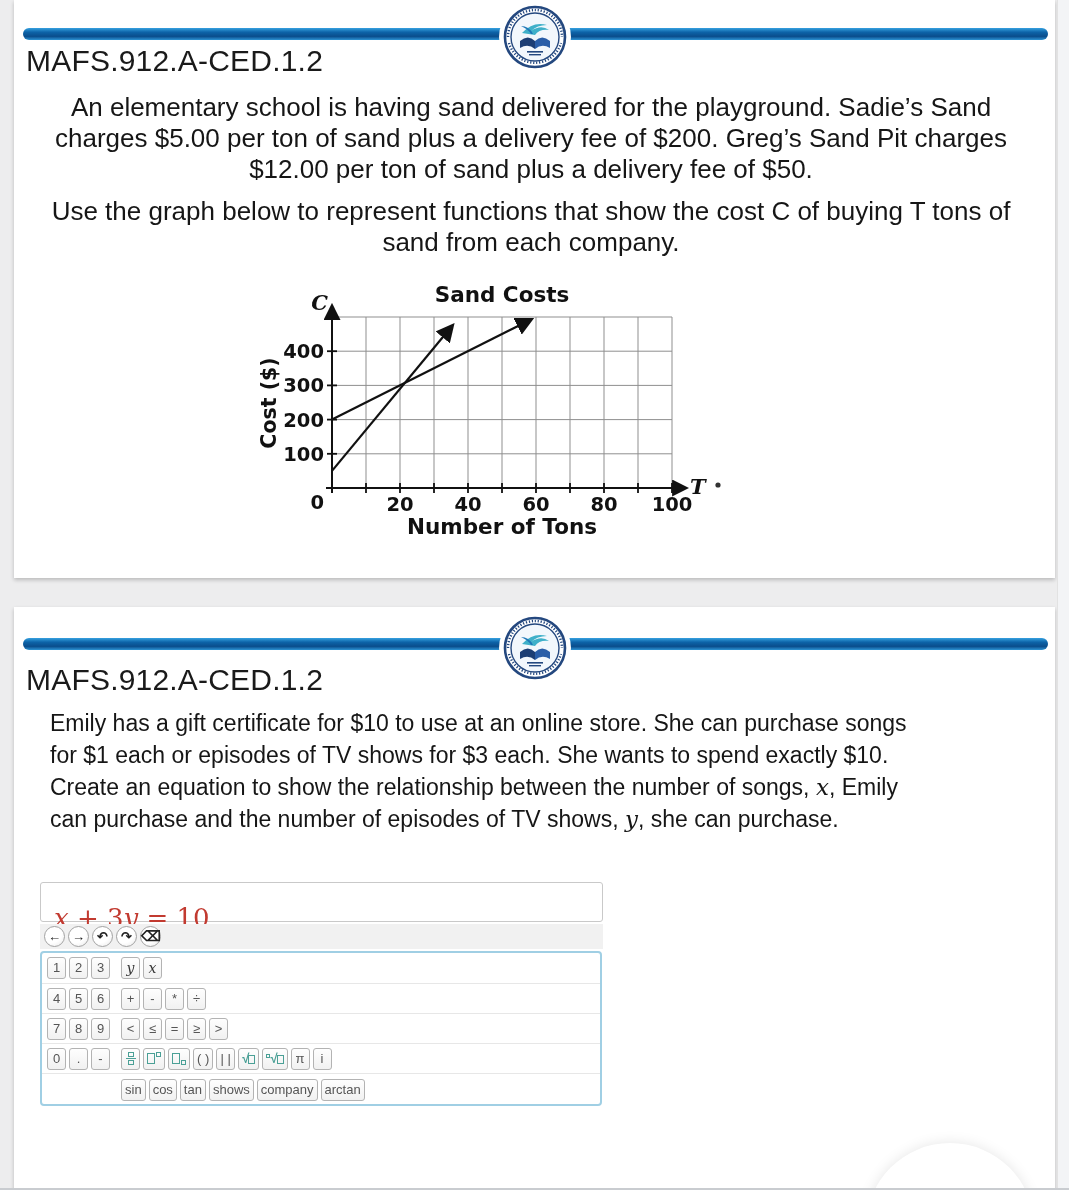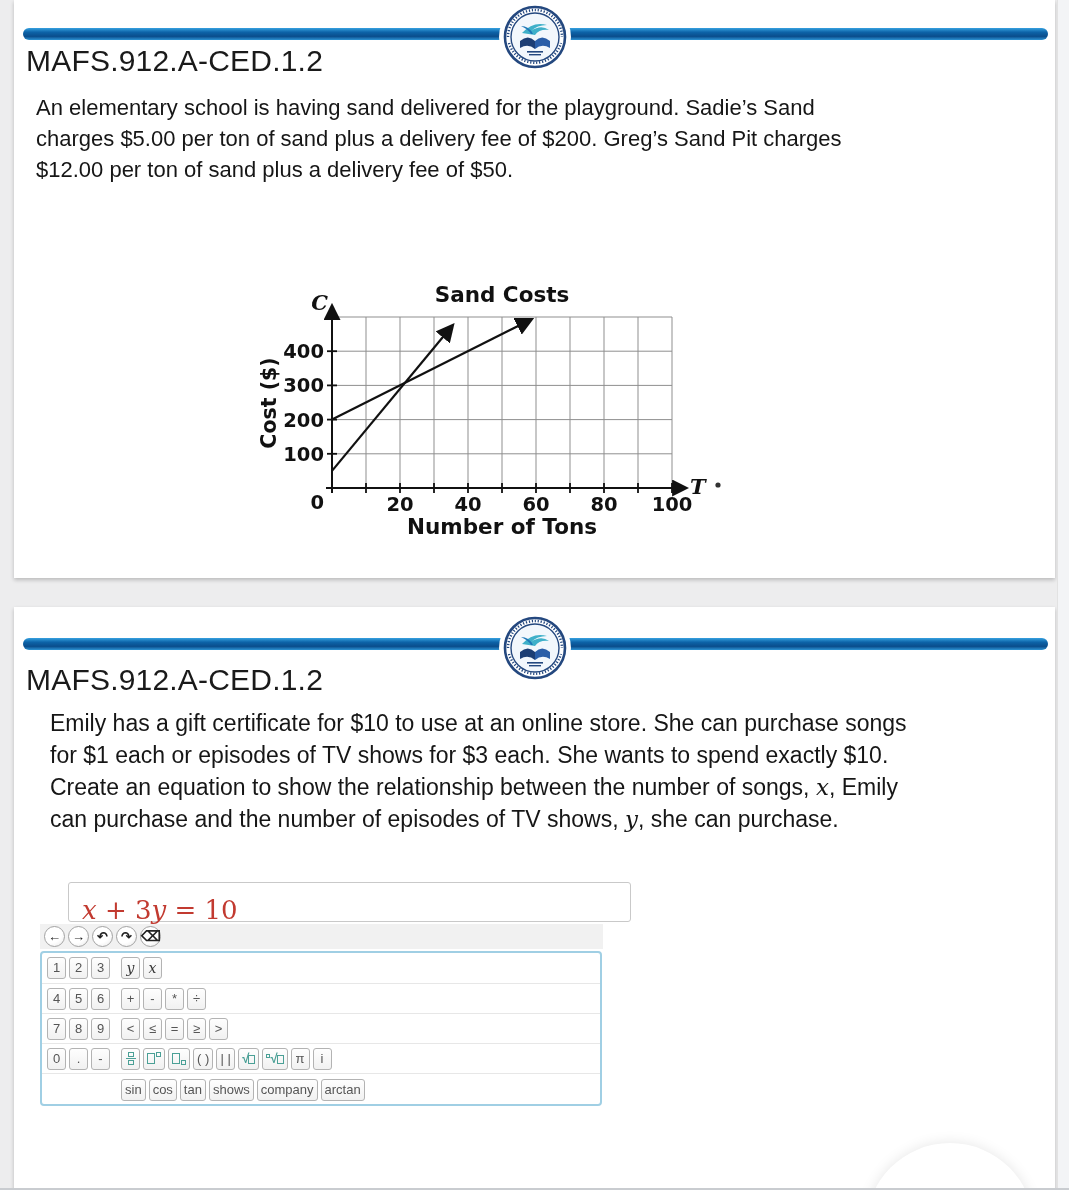--- a/index.html
+++ b/index.html
@@ -9,30 +9,30 @@
   #card1 { top:0; height:578px; }
   #card2 { top:607px; height:583px; }
   .hdr-bar { position:absolute; left:9px; right:7px; height:12px; border-radius:7px;
     background:linear-gradient(180deg,#35a1e0 0%,#0d63a8 35%,#0a4d8c 70%,#2d93d4 100%); }
   #card1 .hdr-bar { top:28px; } #card2 .hdr-bar { top:31px; }
   .logo-wrap { position:absolute; left:50%; transform:translateX(-50%); width:72px; height:72px;
     background:#fff; border-radius:50%; display:flex; align-items:center; justify-content:center; }
   #card1 .logo-wrap { top:1px; } #card2 .logo-wrap { top:5px; }
   .card-title { position:absolute; left:12px; font-size:30px; font-weight:400; color:#1a1a1a; letter-spacing:.2px; }
   #card1 .card-title { top:44px; } #card2 .card-title { top:56px; }
-  .para { position:absolute; left:22px; width:990px; font-size:22px; line-height:31px; color:#161616; white-space:pre-line; }
+  .para { position:absolute; left:22px; width:990px; font-size:26px; line-height:31px; color:#161616; white-space:pre-line;text-align:center; }
   #p1 { top:92px; } #p2 { top:196px; }
   #card2 .para-seg { position:absolute; left:36px; top:100px; width:980px; font-size:23px; line-height:32px; color:#161616; }
   .it { font-style:italic; font-family:"DejaVu Serif", serif; }
   
   #graph { position:absolute; left:236px; top:266px; }
   
   .eq-box { position:absolute; left:26px; top:275px; width:563px; height:40px; background:#fff;
-    border:1px solid #c9c9c9; border-radius:3px; padding:12px 0 0 13px;
-    font-family:"DejaVu Serif", serif; font-size:26px;margin-left:28px; }
+    border:1px solid #c9c9c9; border-radius:3px; padding:20px 0 0 13px;
+    font-family:"DejaVu Serif", serif; font-size:26px; }
   .eq-toolbar { position:absolute; left:26px; top:317px; width:563px; height:25px; background:#f1f1f1;
     display:flex; align-items:center; padding-left:4px; gap:3px; }
   .tbtn { width:21px; height:21px; border-radius:50%; border:1px solid #a3a3a3;
     background:radial-gradient(circle at 35% 30%, #fff 55%, #e8e8e8); color:#222;
     font-size:13px; line-height:19px; text-align:center; font-weight:bold; cursor:pointer; }
   .tbtn.dark { font-size:14px; }
   .keypad { position:absolute; left:26px; top:344px; width:562px; height:155px; background:#fff;
     border:2px solid #a0cfe4; border-radius:4px; overflow:hidden; }
   .kp-row { display:flex; align-items:center; height:30px; padding:0 5px; }
   .kp-row + .kp-row { border-top:1px solid #e7e7e7; }
@@ -78,20 +78,22 @@
       <path d="M-13,-4 Q-2,-16 12,-12 Q2,-12 -4,-6 Q6,-13 14,-7 Q4,-8 0,-2 Z" fill="#3fb0c9"></path>
       <path d="M-2,-3 Q-6,-11 -14,-11 Q-7,-8 -4,-3 Z" fill="#1f78b8"></path>
       <rect x="-8" y="14" width="16" height="1.6" fill="#24487f"></rect>
       <rect x="-6" y="17" width="12" height="1.4" fill="#24487f"></rect>
     </svg>
   </div>
   <h1 class="card-title">MAFS.912.A-CED.1.2</h1>
   <p class="para" id="p1">An elementary school is having sand delivered for the playground. Sadie’s Sand
 charges $5.00 per ton of sand plus a delivery fee of $200. Greg’s Sand Pit charges
 $12.00 per ton of sand plus a delivery fee of $50.</p>
+  <p class="para" id="p2">Use the graph below to represent functions that show the cost C of buying T tons of
+sand from each company.</p>
 
   <svg id="graph" width="480" height="275">
     <defs>
       <marker id="ah" viewBox="0 0 10 10" refX="7" refY="5" markerWidth="8.5" markerHeight="8.5" orient="auto-start-reverse">
         <path d="M0,0 L10,5 L0,10 z" fill="#111"></path>
       </marker>
     </defs>
     <text x="252" y="36" text-anchor="middle" font-size="21.5" font-weight="bold" fill="#111">Sand Costs</text>
     <text x="78" y="44" text-anchor="end" font-size="21" fill="#111" class="axis-letter">C</text>
     <text transform="rotate(-90 26 137)" x="26" y="137" text-anchor="middle" font-size="20.5" font-weight="bold" fill="#111">Cost ($)</text>

